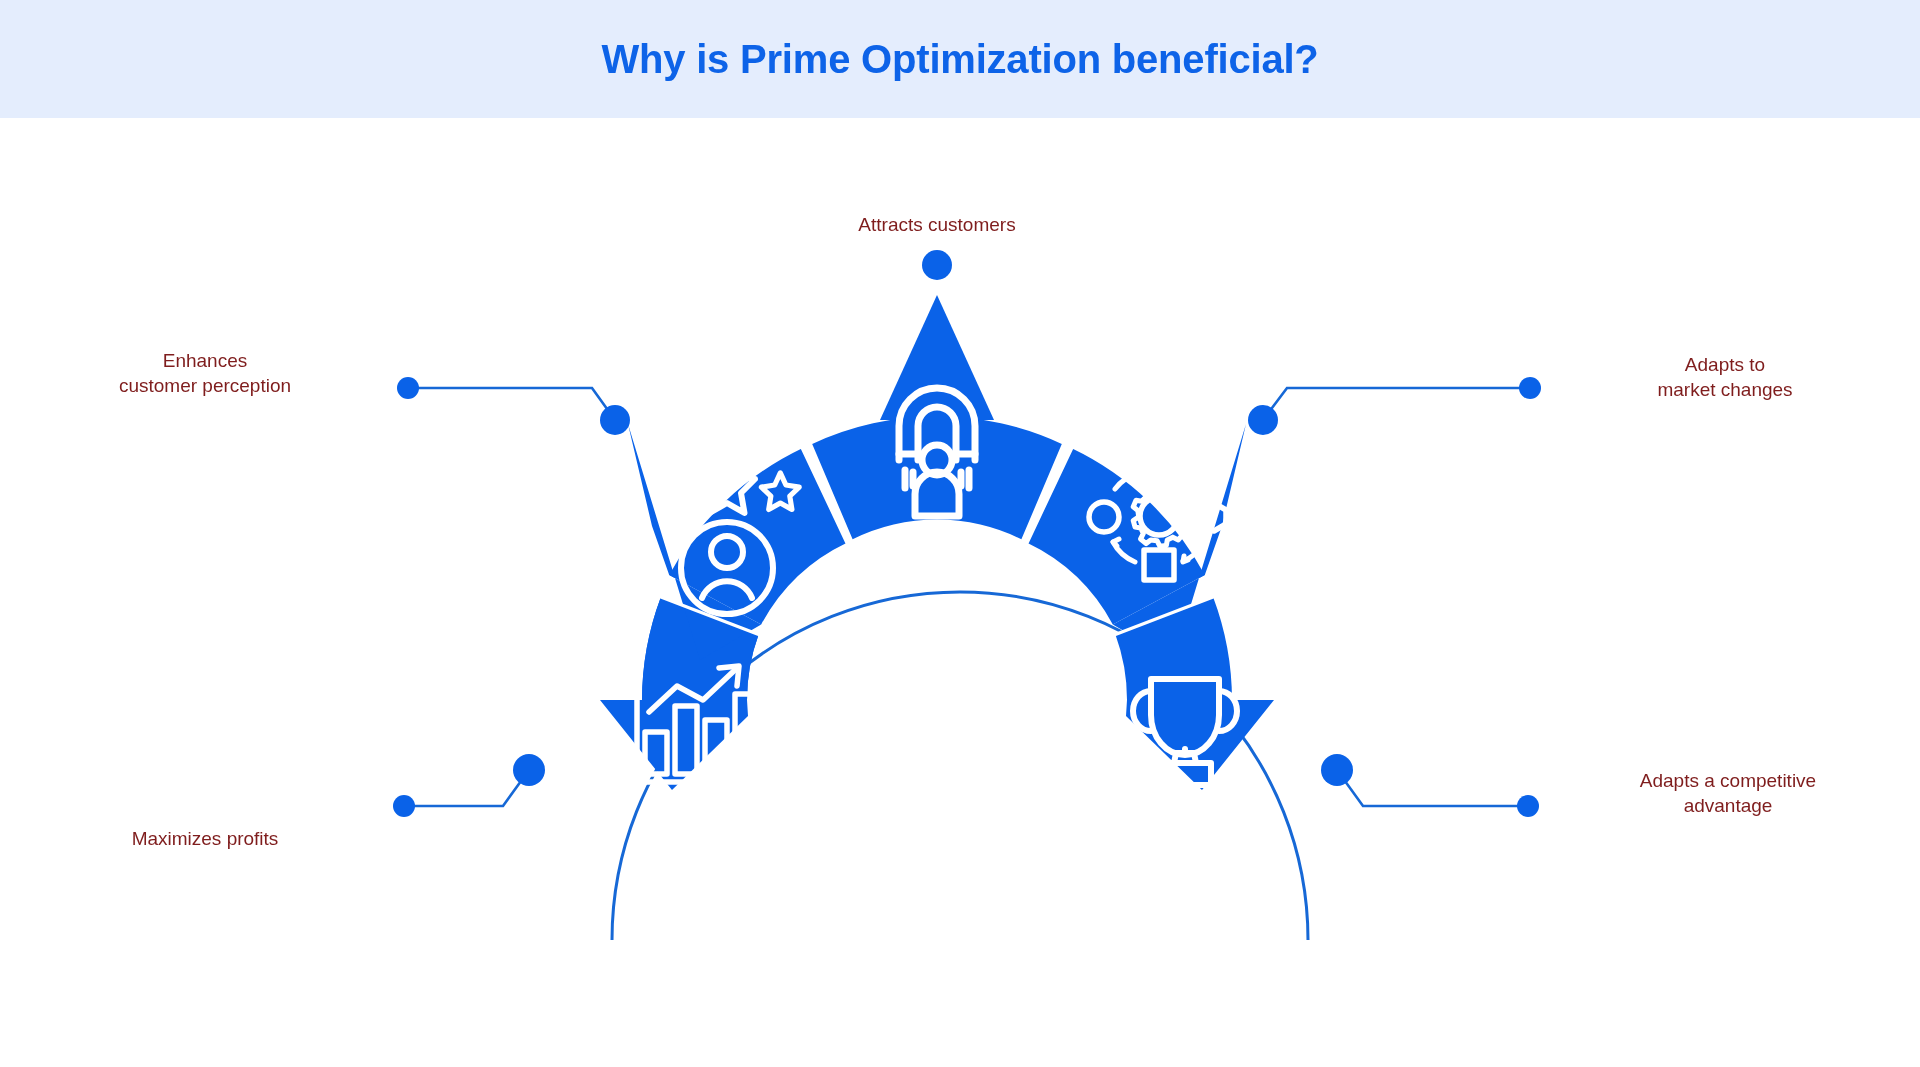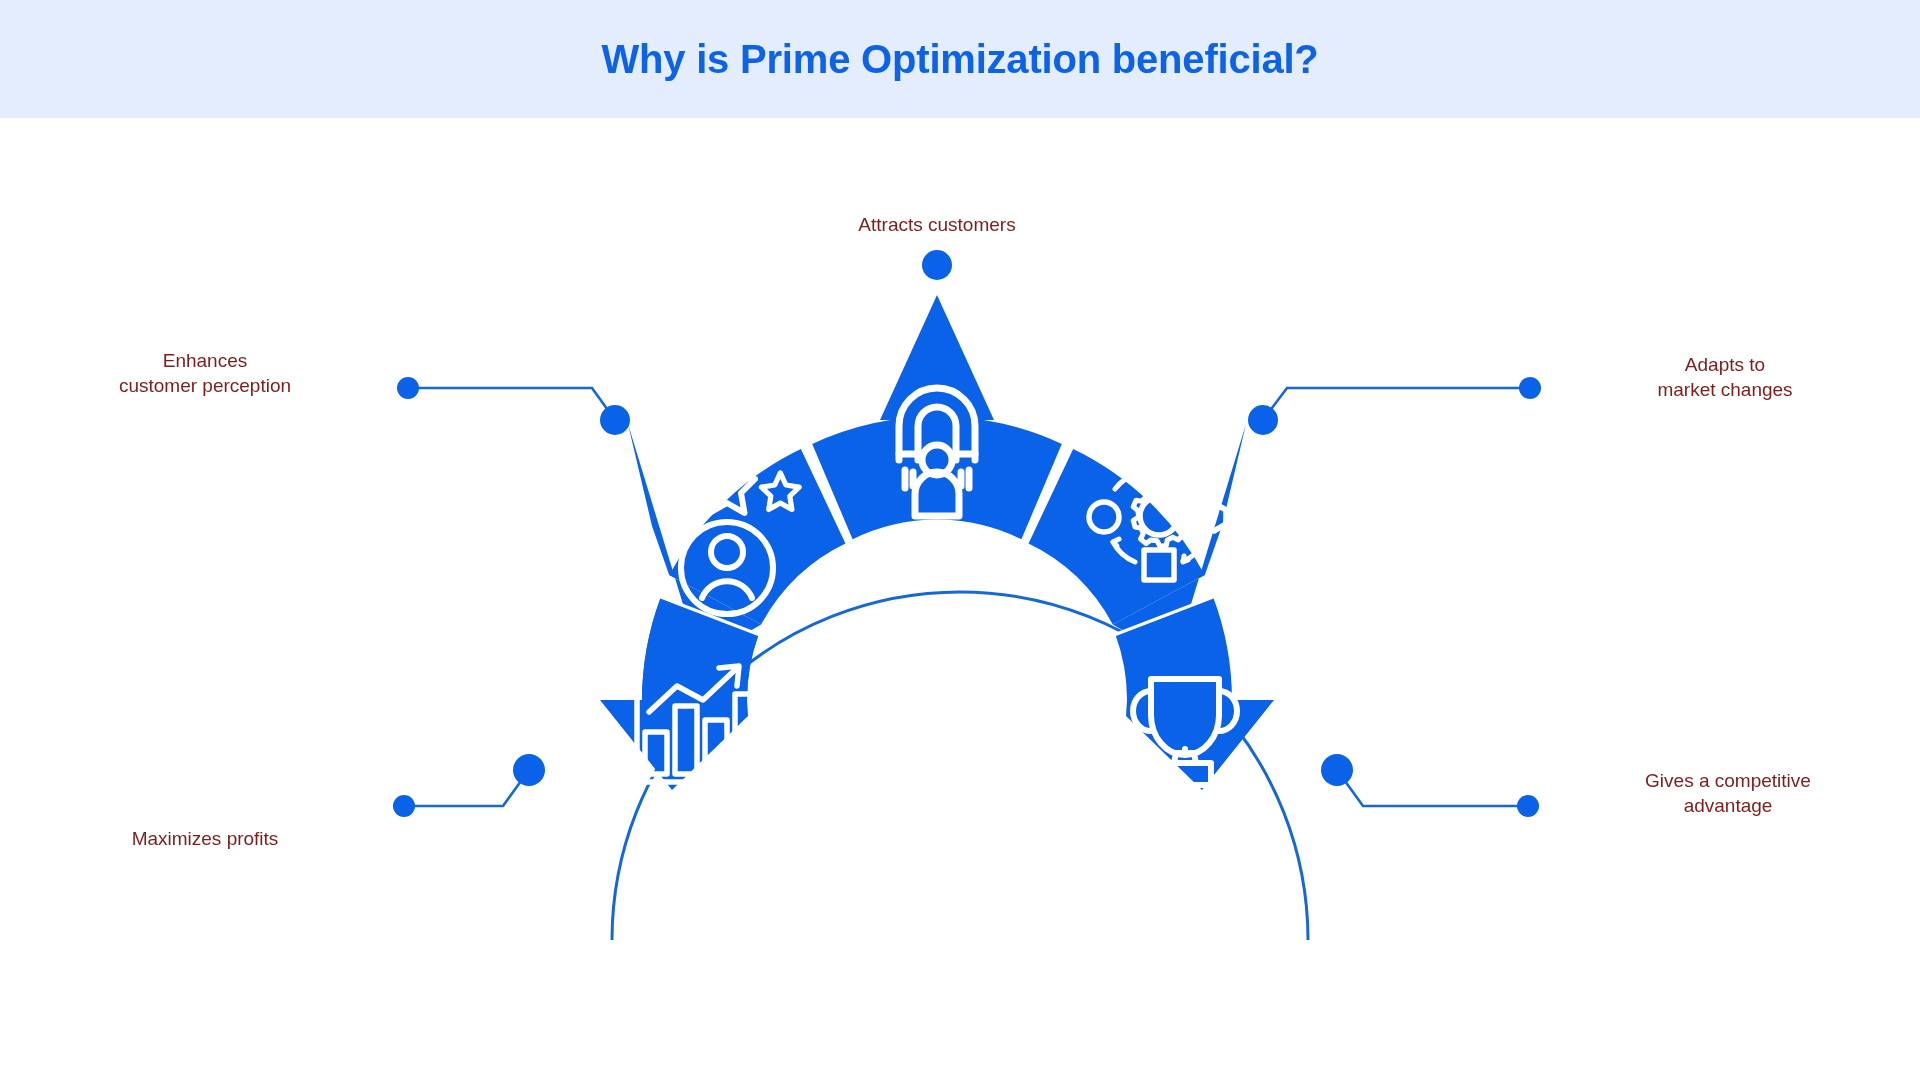--- a/index.html
+++ b/index.html
@@ -238,16 +238,16 @@
   <div class="label-text label-top" style="left:697px; top:212px; width:480px;">Attracts customers</div>
 
   <div class="label-text label-left" style="left:30px; top:348px; width:350px;">Enhances
 customer perception</div>
 
   <div class="label-text label-right" style="left:1560px; top:352px; width:330px;">Adapts to
 market changes</div>
 
   <div class="label-text label-left" style="left:30px; top:826px; width:350px;">Maximizes profits</div>
 
-  <div class="label-text label-right" style="left:1558px; top:768px; width:340px;">Gives a competitive
+  <div class="label-text label-right" style="left:1558px; top:768px; width:340px;">Adapts a competitive
 advantage</div>
 
 </div>
 
 </body></html>

